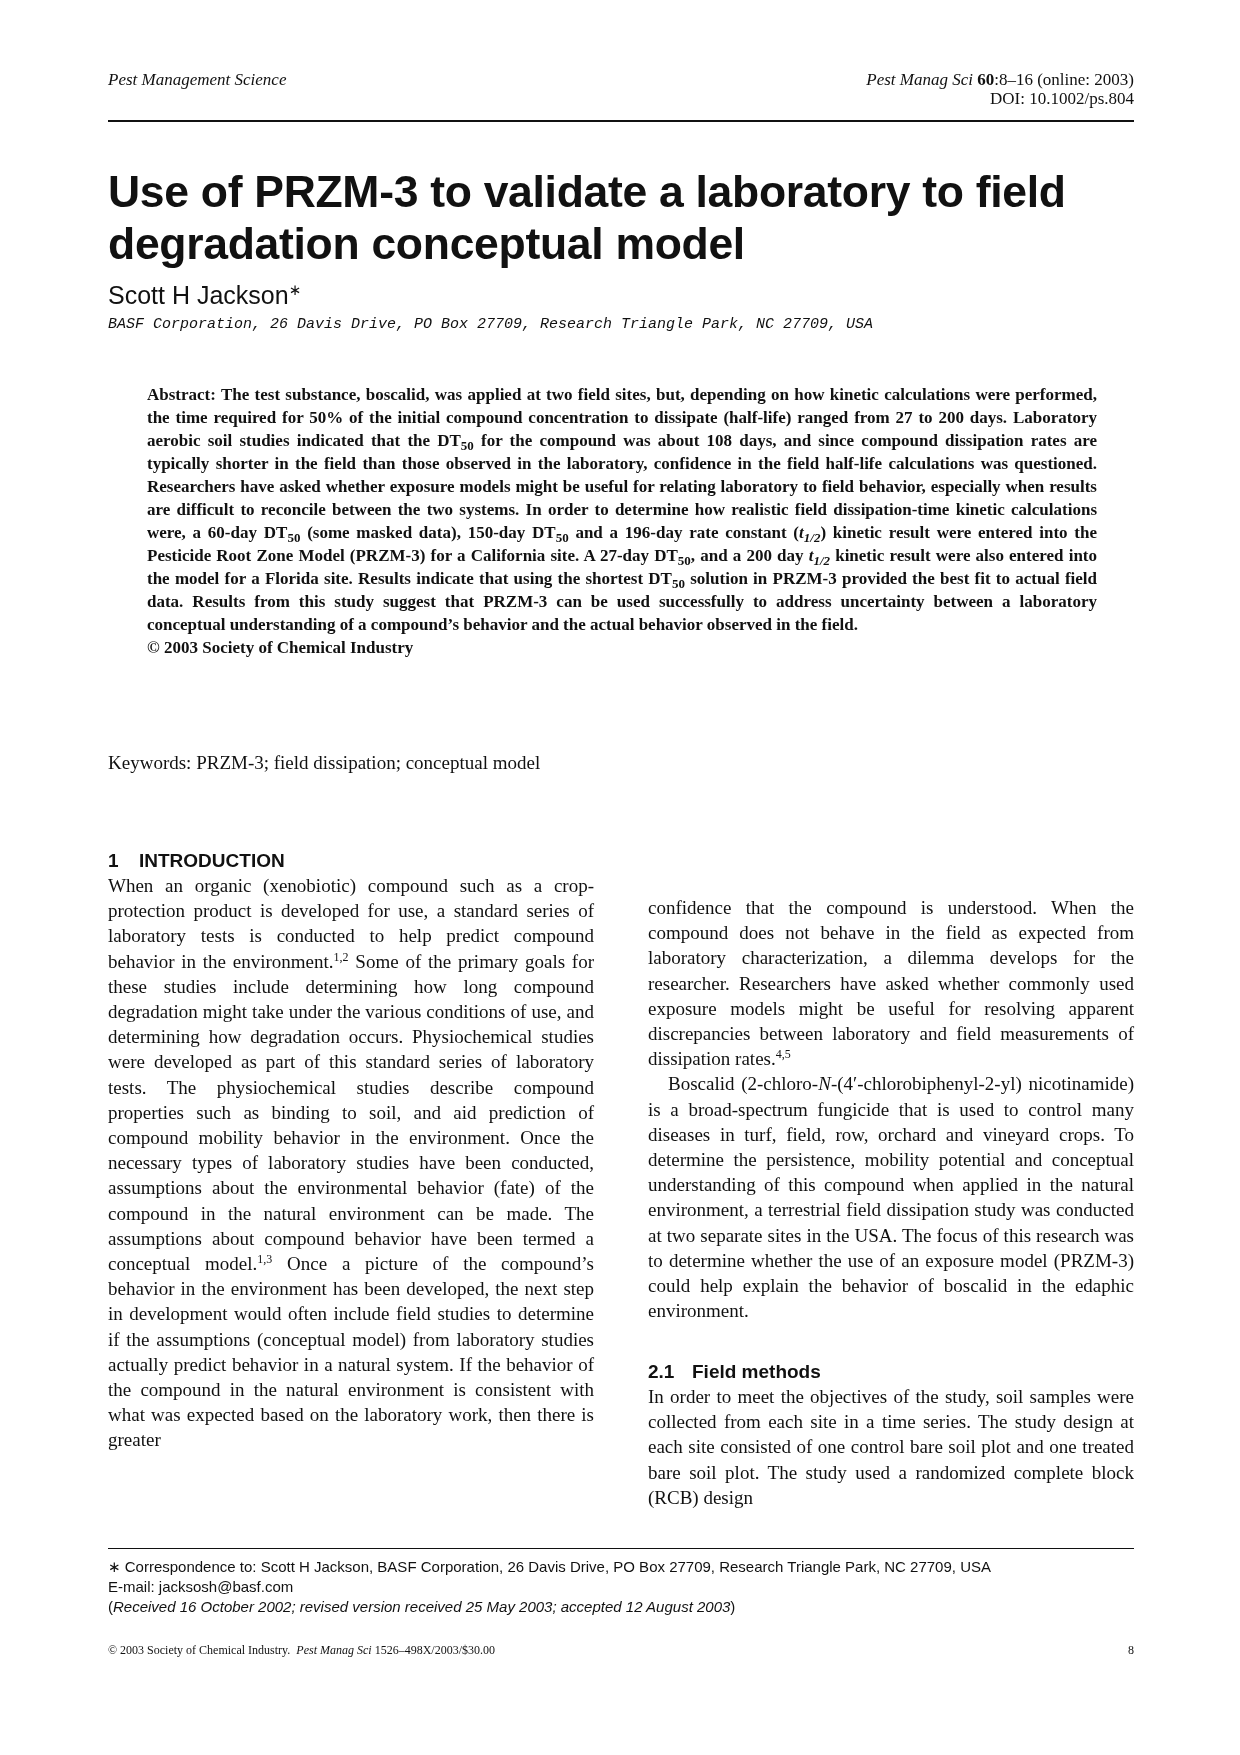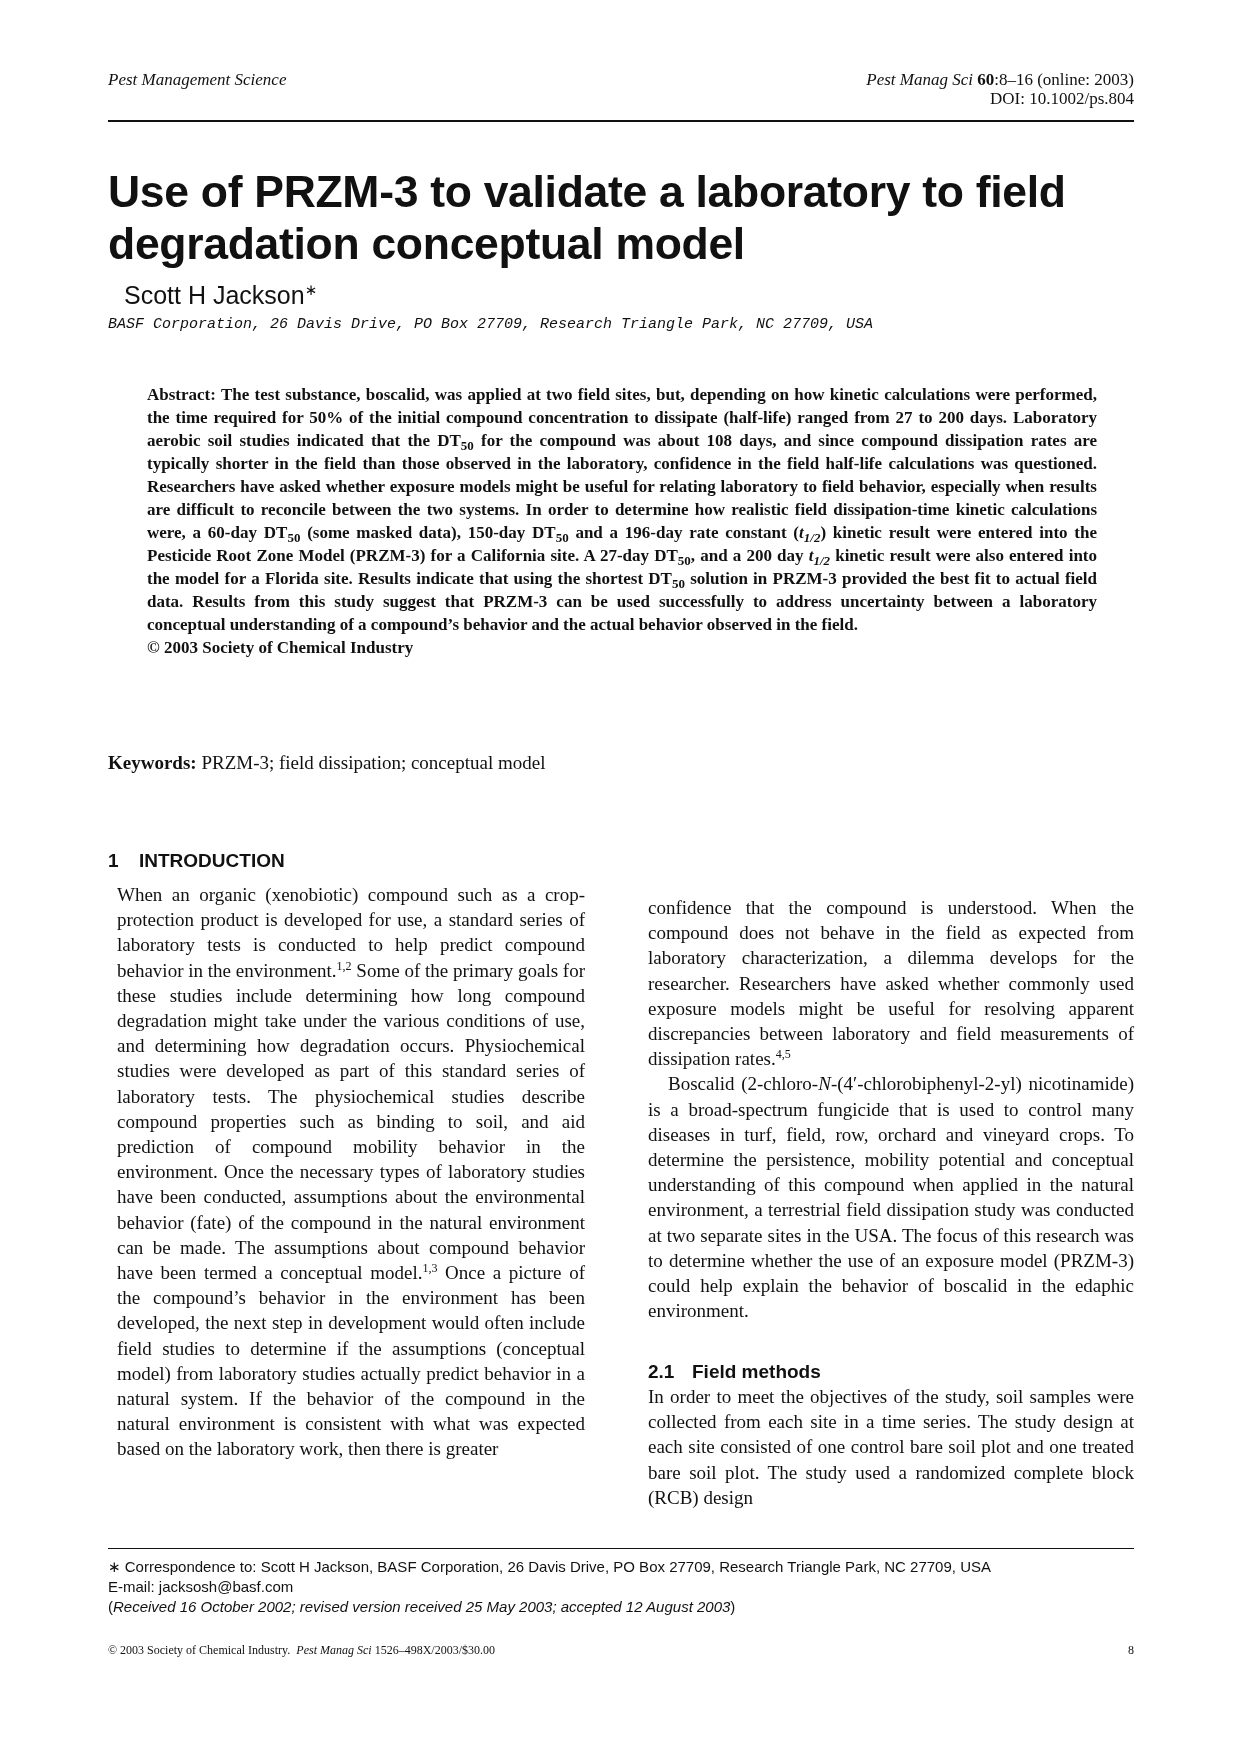--- a/index.html
+++ b/index.html
@@ -7,34 +7,34 @@
   .serif { font-family: "Liberation Serif", "DejaVu Serif", serif; }
   .sans { font-family: "Liberation Sans", "DejaVu Sans", sans-serif; }
 
   .running-head { position: absolute; left: 108px; top: 70px; width: 1026px; font-size: 17px; line-height: 19px; }
   .running-head .left { position: absolute; left: 0; top: 0; font-style: italic; }
   .running-head .right { position: absolute; right: 0; top: 0; text-align: right; }
   .running-head .right .it { font-style: italic; }
   .head-rule { position: absolute; left: 108px; top: 120px; width: 1026px; height: 2px; background: #111; }
 
   .title { position: absolute; left: 108px; top: 166px; width: 1040px; font-size: 44.5px; line-height: 52px; font-weight: bold; letter-spacing: -0.3px; }
-  .author { position: absolute; left: 108px; top: 280px; font-size: 25px; line-height: 30px; margin-left: 16px; }
+  .author { position: absolute; left: 108px; top: 280px; font-size: 25px; line-height: 30px; }
   .author sup { font-size: 15px; vertical-align: super; line-height: 0; }
   .affil { position: absolute; left: 108px; top: 316px; font-size: 15px; font-style: italic; line-height: 18px; font-family: Liberation Mono, monospace; }
 
   .abstract { position: absolute; left: 147px; top: 383px; width: 950px; font-size: 17px; line-height: 23px; font-weight: bold; text-align: justify; }
   .abstract sub { font-size: 13px; line-height: 0; }
   .abstract .copy { display: block; }
 
   .keywords { position: absolute; left: 108px; top: 751px; font-size: 19px; line-height: 24px; }
-  .keywords b { font-weight: bold; }
+  .keywords b { font-weight: normal; }
 
   .col { position: absolute; top: 848px; width: 486px; font-size: 19px; line-height: 25.2px; text-align: justify; }
   .col.left { left: 108px; }
-  .col p { margin: 9px; }
+  .col p { margin: 0; }
   .col sup { font-size: 12px; line-height: 0; }
   .indent { text-indent: 20px; }
   .sec-head { font-family: "Liberation Sans", "DejaVu Sans", sans-serif; font-weight: bold; font-size: 19px; line-height: 25px; }
   .sec-head .num { display: inline-block; width: 31px; }
 
   .right-top { position: absolute; left: 648px; top: 895px; width: 486px; font-size: 19px; line-height: 25.2px; text-align: justify; }
   .right-sec { position: absolute; left: 648px; top: 1359px; width: 486px; font-size: 19px; line-height: 25.2px; text-align: justify; }
 
   .foot-rule { position: absolute; left: 108px; top: 1548px; width: 1026px; height: 1px; background: #111; }
   .footnotes { position: absolute; left: 108px; top: 1557px; width: 1026px; font-size: 15px; line-height: 20px; }

